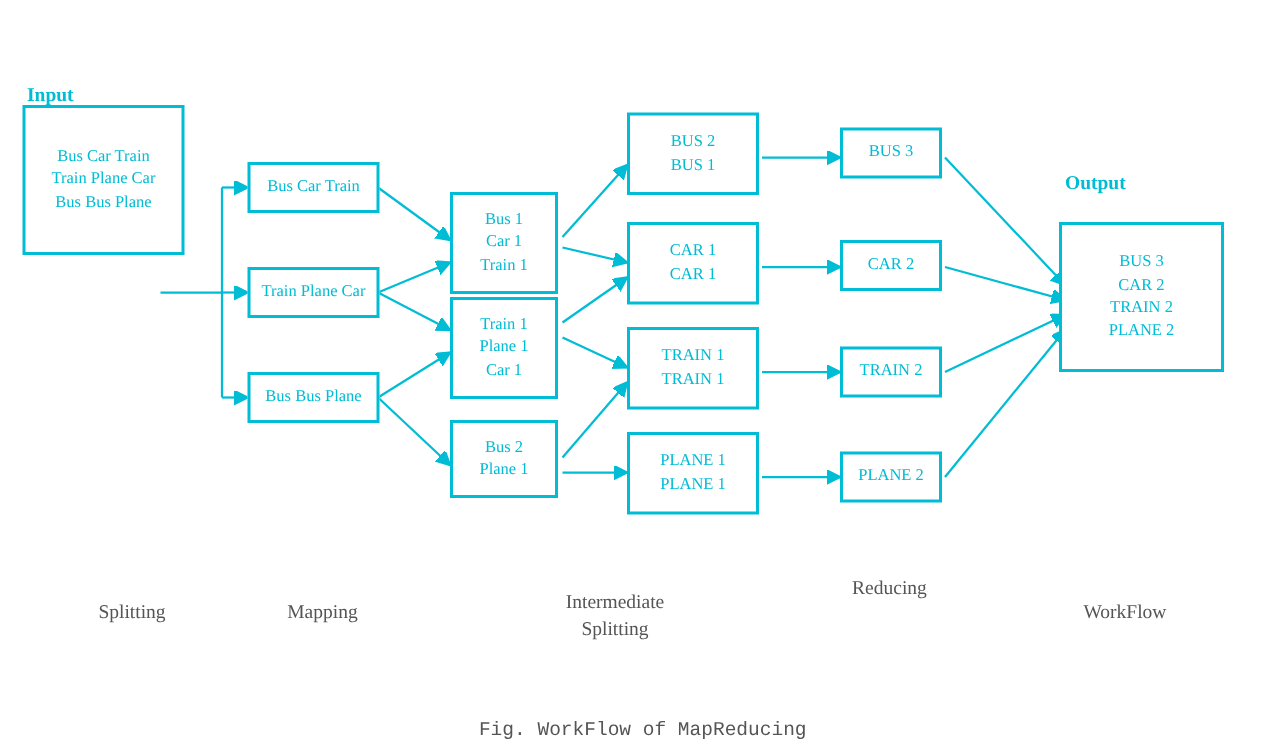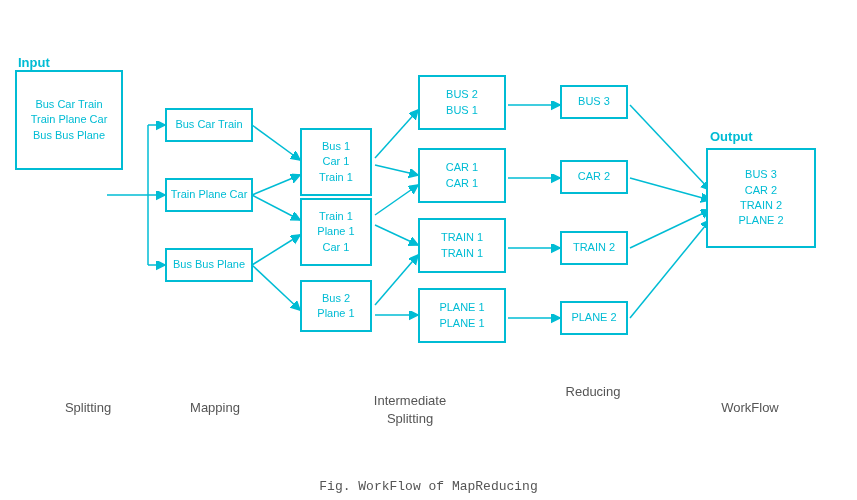--- a/index.html
+++ b/index.html
@@ -8,20 +8,21 @@
       height: 500px;
       background: #fff;
       font-family: Arial, sans-serif;
       overflow: hidden;
       position: relative;
     }
     .diagram-container {
       position: relative;
       width: 784px;
       height: 460px;
+      font-family: Liberation Serif, serif;
     }
     .node {
       position: absolute;
       border: 2px solid #00bcd4;
       color: #00bcd4;
       background: #fff;
       display: flex;
       align-items: center;
       justify-content: center;
       text-align: center;
@@ -146,21 +147,21 @@
   <div class="node" style="left:418px; top:218px; width:88px; height:55px; white-space:pre-line;">TRAIN 1
 TRAIN 1</div>
   <div class="node" style="left:418px; top:288px; width:88px; height:55px; white-space:pre-line;">PLANE 1
 PLANE 1</div>
 
   <div class="node" style="left:560px; top:85px; width:68px; height:34px;">BUS 3</div>
   <div class="node" style="left:560px; top:160px; width:68px; height:34px;">CAR 2</div>
   <div class="node" style="left:560px; top:231px; width:68px; height:34px;">TRAIN 2</div>
   <div class="node" style="left:560px; top:301px; width:68px; height:34px;">PLANE 2</div>
 
-  <div class="label" style="left:710px; top:129px;text-align:center;">Output</div>
+  <div class="label" style="left:710px; top:114px;text-align:center;">Output</div>
 
   <div class="node" style="left:706px; top:148px; width:110px; height:100px; white-space:pre-line; font-size:11px;">BUS 3
 CAR 2
 TRAIN 2
 PLANE 2</div>
 
   <div class="stage-label" style="left:48px; top:400px; width:80px;">Splitting</div>
   <div class="stage-label" style="left:175px; top:400px; width:80px;">Mapping</div>
   <div class="stage-label" style="left:355px; top:392px; width:110px; color:#555; font-size:13px; font-weight:500; text-align:center; line-height:1.4;">
     Intermediate<br>Splitting

